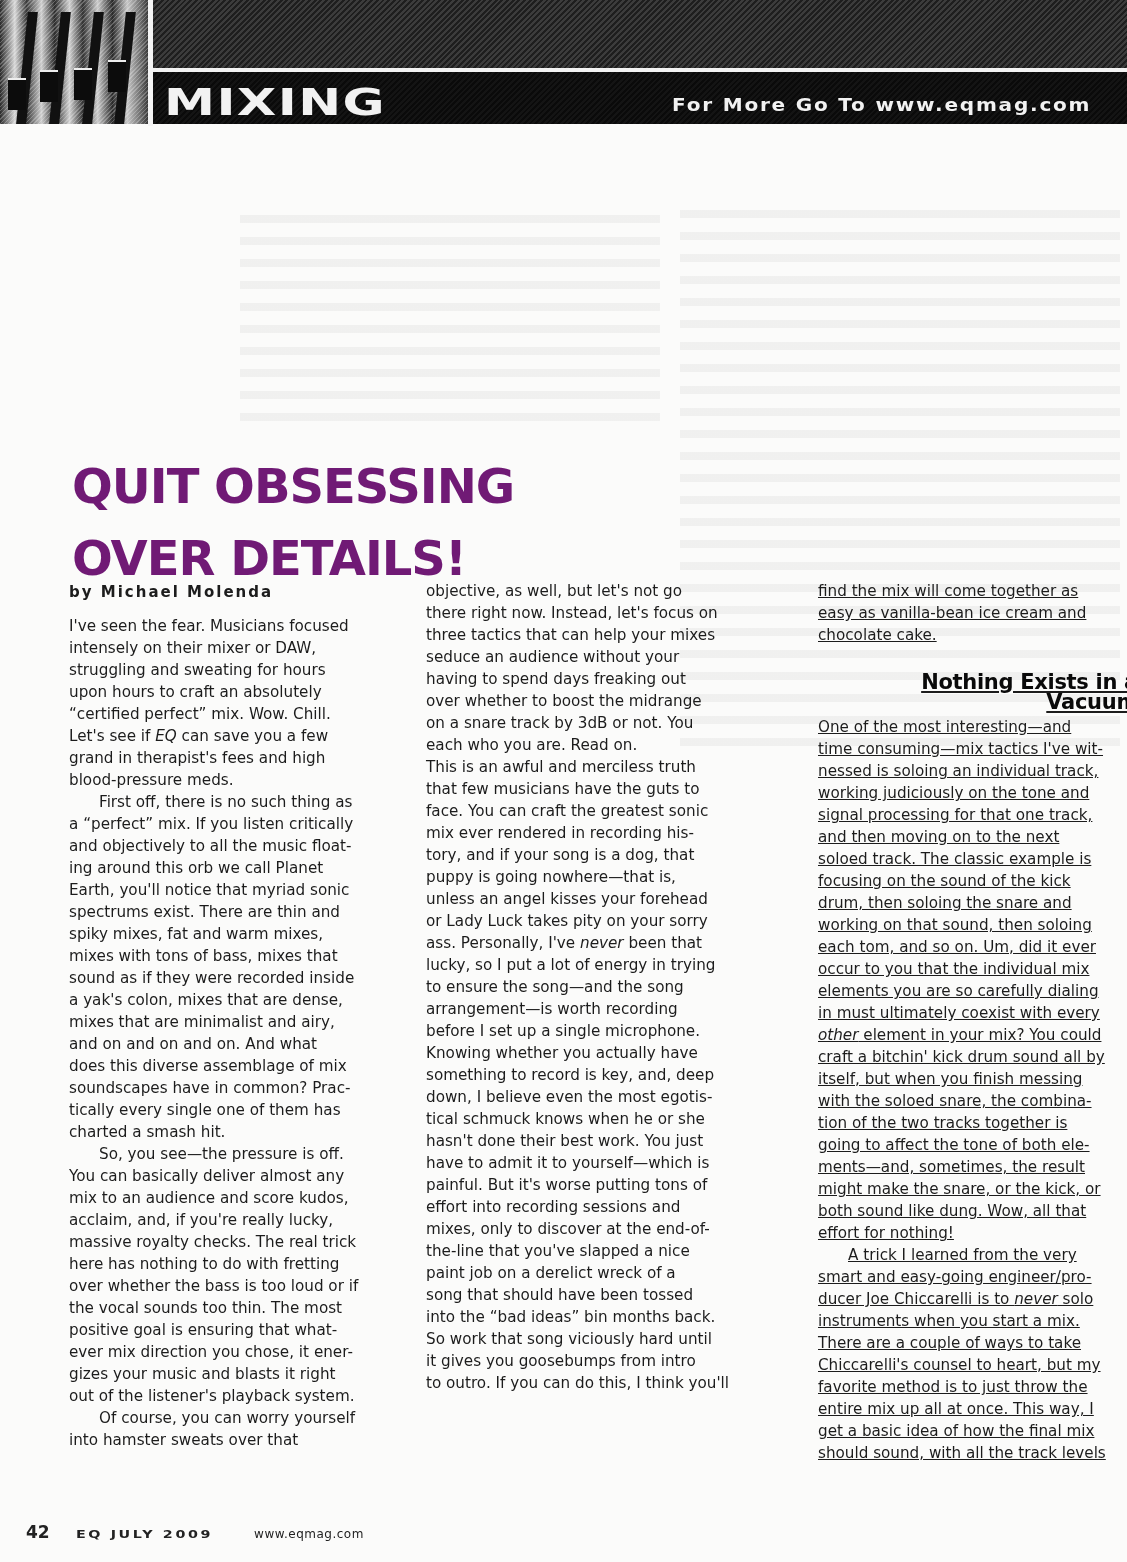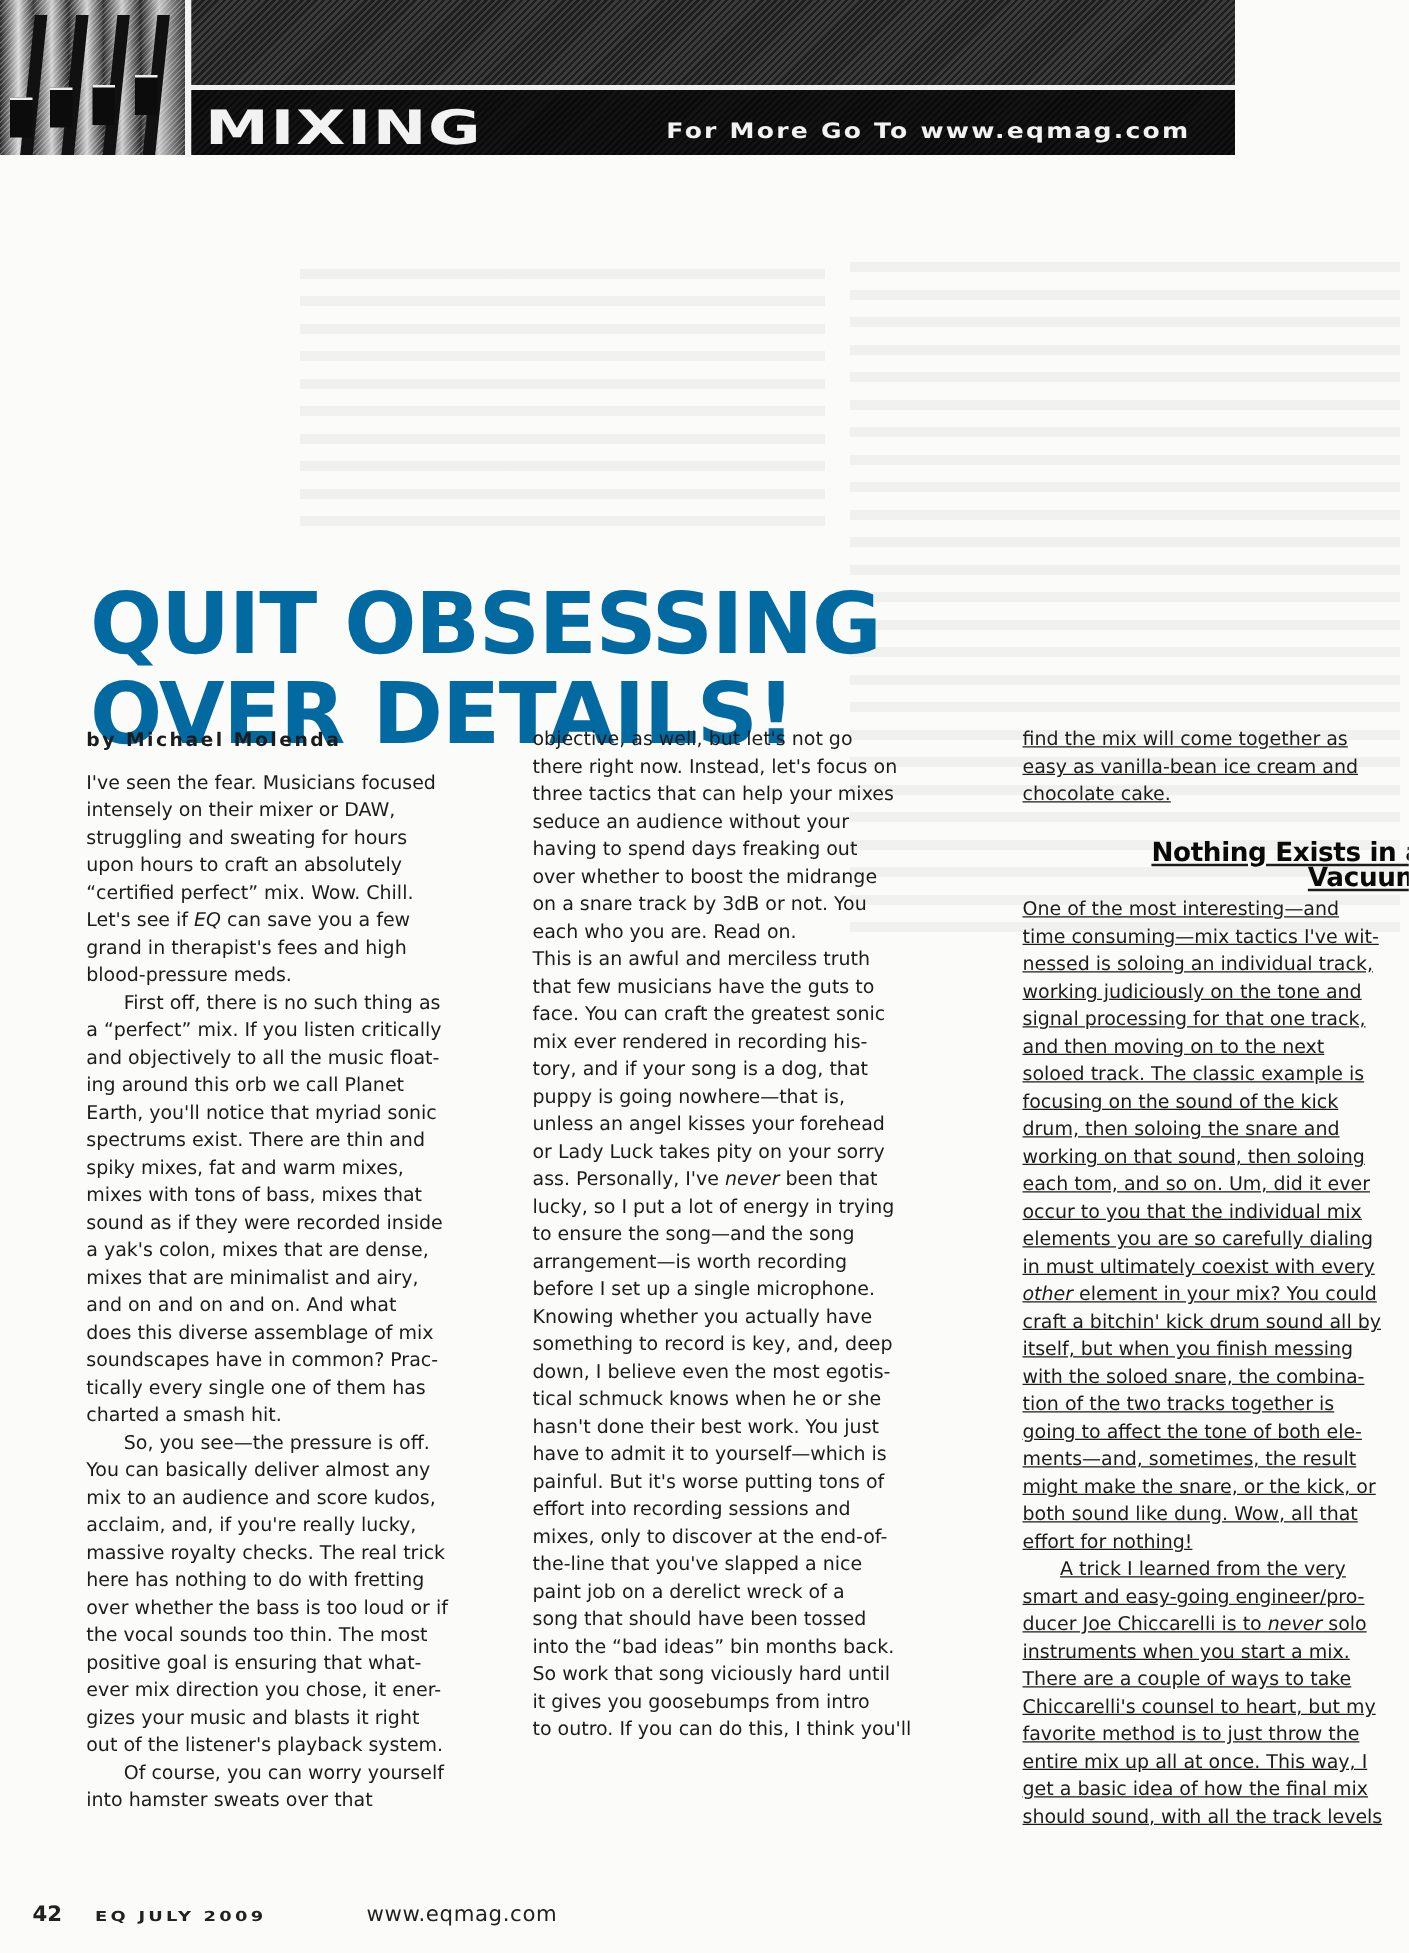--- a/index.html
+++ b/index.html
@@ -3,21 +3,21 @@
 <meta charset="utf-8">
 <style>
   html, body { margin: 0; padding: 0; }
   body {
     width: 1127px; height: 1562px; position: relative; overflow: hidden;
     background: #fbfbfa;
     font-family: "DejaVu Sans", sans-serif;
     color: #1a1a1a;
   }
   
-  .header { position: absolute; left: 0; top: 0; width: 988px; height: 126px; }
+  .header { position: absolute; left: 0; top: 0; width: 1127px; height: 126px; }
   .fader-photo {
     position: absolute; left: 0; top: 0; width: 148px; height: 124px;
     background:
       repeating-linear-gradient(135deg, rgba(255,255,255,0.25) 0 1px, rgba(0,0,0,0) 1px 3px),
       linear-gradient(90deg, #2a2a2a 0%, #d8d8d8 10%, #3a3a3a 18%, #cfcfcf 28%, #2c2c2c 37%, #d2d2d2 47%, #333 56%, #cccccc 66%, #2b2b2b 76%, #c8c8c8 86%, #3a3a3a 100%);
     overflow: hidden;
   }
   .fader { position: absolute; width: 10px; background: #111; top: 12px; bottom: 0; }
   .fader-cap { position: absolute; width: 18px; height: 30px; background: #0c0c0c; border-top: 2px solid #eee; }
   .photo-gap { position: absolute; left: 148px; top: 0; width: 5px; height: 126px; background: #f4f4f4; }
@@ -45,22 +45,22 @@
   
   .ghost {
     position: absolute; left: 680px; top: 200px; width: 440px; height: 560px;
     background: repeating-linear-gradient(180deg, rgba(0,0,0,0) 0 10px, rgba(0,0,0,0.045) 10px 18px, rgba(0,0,0,0) 18px 22px);
   }
   .ghost2 { left: 240px; top: 205px; width: 420px; height: 230px; }
   
   .headline {
     position: absolute; left: 72px; top: 418px;
     font-family: "DejaVu Sans", sans-serif; font-weight: bold;
-    font-size: 68px; line-height: 72px; letter-spacing: -1px;
-    color: #0369a1; white-space: nowrap;
+    font-size: 48px; line-height: 72px; letter-spacing: -1px;
+    color: #701a75; white-space: nowrap;
   }
   .headline span { display: block; }
   
   .col {
     position: absolute; top: 580px; width: 320px;
     font-family: "DejaVu Sans", sans-serif;
     font-size: 15.2px; line-height: 22px; color: #1c1c1c;
   }
   .col1 { left: 69px; }
   .col2 { left: 426px; }
@@ -73,21 +73,21 @@
   .subhead {
     font-weight: bold; font-size: 21px; line-height: 20px; margin: 20px 0 4px 0; color: #0a0a0a;
     letter-spacing: -0.3px;
     text-align: right;
   }
   .line { display: block; white-space: nowrap; }
   
   .footer { position: absolute; left: 26px; top: 1522px; height: 24px; display: flex; align-items: baseline; }
   .page-num { font-weight: bold; font-size: 17px; color: #222; }
   .footer-mag { margin-left: 26px; font-weight: bold; font-size: 11px; letter-spacing: 2px; color: #222; transform: scaleX(1.3); transform-origin: left; }
-  .footer-url { margin-left: 112px; font-size: 17px; color: #222; letter-spacing: 0.5px; }
+  .footer-url { margin-left: 73px; font-size: 12px; color: #222; letter-spacing: 0.5px; }
 </style>
 </head>
 <body>
 
 <div class="header">
   <div class="fader-photo">
     <div class="fader" style="left:22px;transform:skewX(-6deg)"></div>
     <div class="fader-cap" style="left:8px;top:78px"></div>
     <div class="fader" style="left:55px;transform:skewX(-6deg)"></div>
     <div class="fader-cap" style="left:40px;top:70px"></div>

